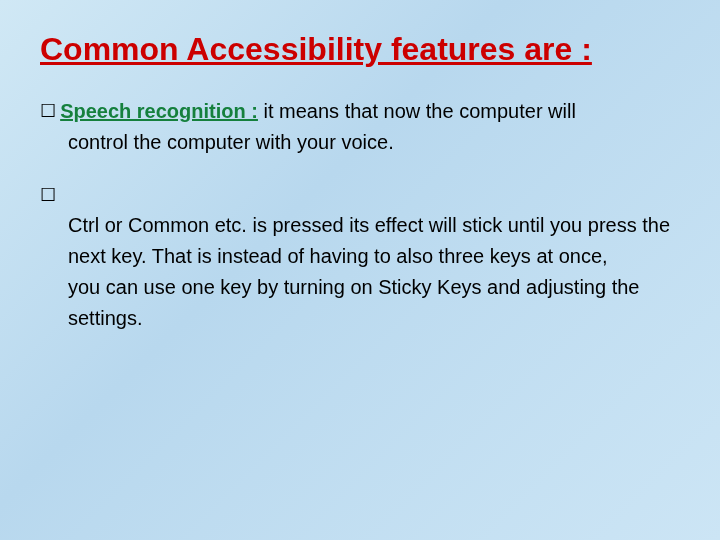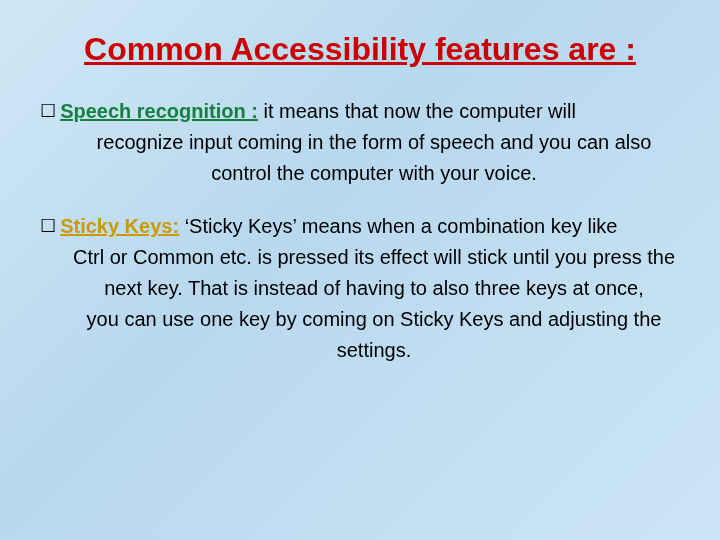--- a/index.html
+++ b/index.html
@@ -16,21 +16,20 @@
       overflow: hidden;
     }
 
     .slide {
       width: 720px;
       height: 540px;
       padding: 30px 40px 30px 40px;
       display: flex;
       flex-direction: column;
       gap: 0;
-      text-align: center;
     }
 
     .title {
       color: #cc0000;
       font-size: 32px;
       font-weight: bold;
       text-decoration: underline;
       margin-bottom: 28px;
       line-height: 1.2;
       font-family: 'Arial', sans-serif;
@@ -91,29 +90,27 @@
 <div class="slide">
   <div class="title">Common Accessibility features are :</div>
 
   <div class="content-section">
 
     <div class="bullet-block">
       <div class="bullet-line">
         <span class="bullet-checkbox">☐</span>
         <span><span class="term-red">Speech recognition :</span> it means that now the computer will</span>
       </div>
-      <div class="continuation">recognize input coming in the form of speech and you can also</div>
       <div class="continuation">control the computer with your voice.</div>
     </div>
 
     <div class="bullet-block">
       <div class="bullet-line">
         <span class="bullet-checkbox">☐</span>
-        <span><span class="term-yellow">Sticky Keys:</span> ‘Sticky Keys’ means when a combination key like</span>
       </div>
       <div class="continuation">Ctrl or Common etc. is pressed its effect will stick until you press the</div>
       <div class="continuation">next key. That is instead of having to also three keys at once,</div>
-      <div class="continuation">you can use one key by coming on Sticky Keys and adjusting the</div>
+      <div class="continuation">you can use one key by turning on Sticky Keys and adjusting the</div>
       <div class="continuation">settings.</div>
     </div>
 
   </div>
 </div>
 
 </body></html>

